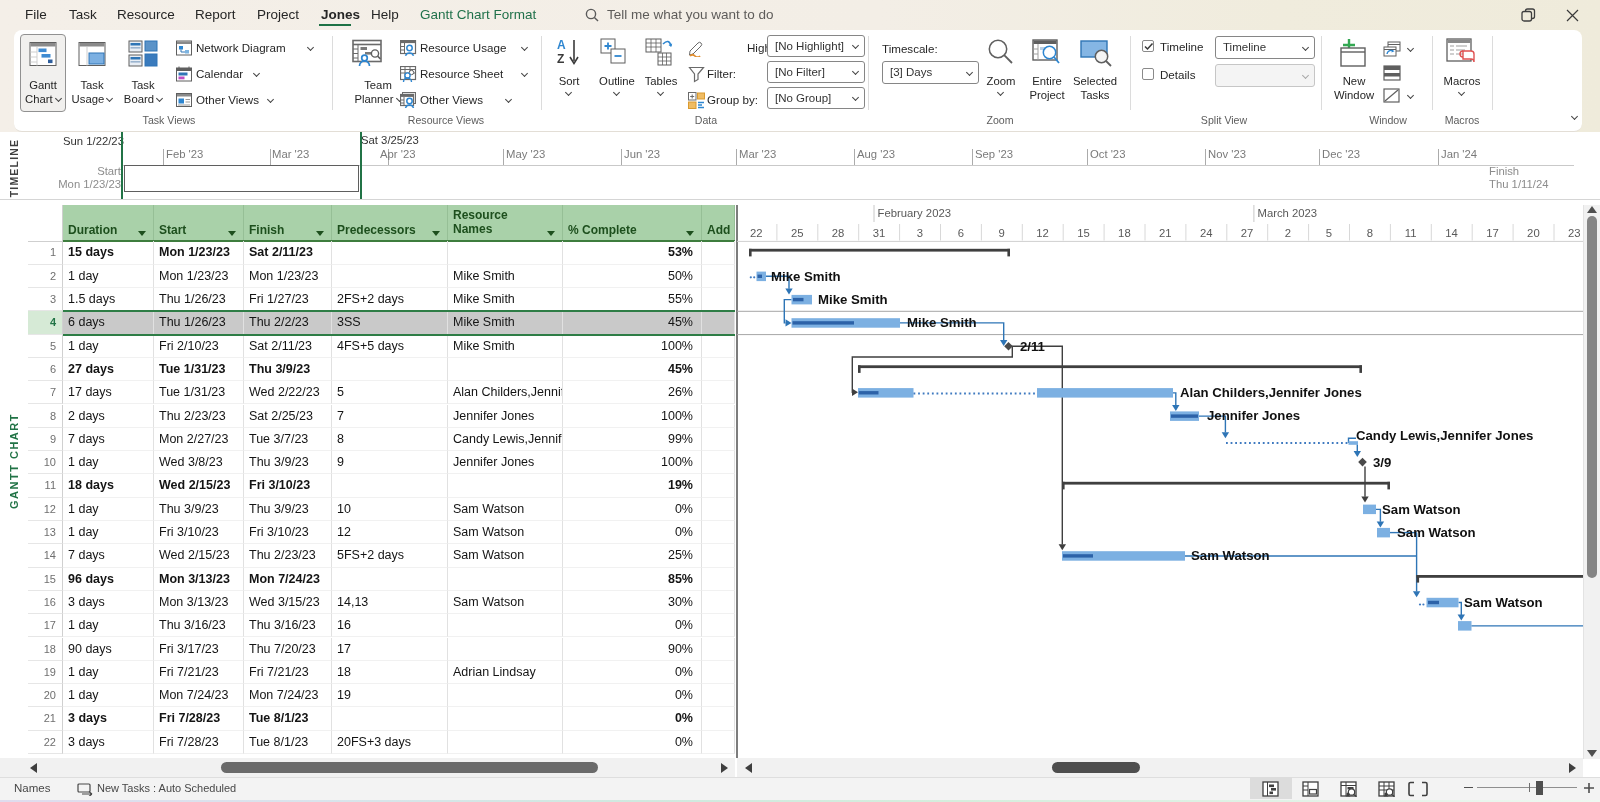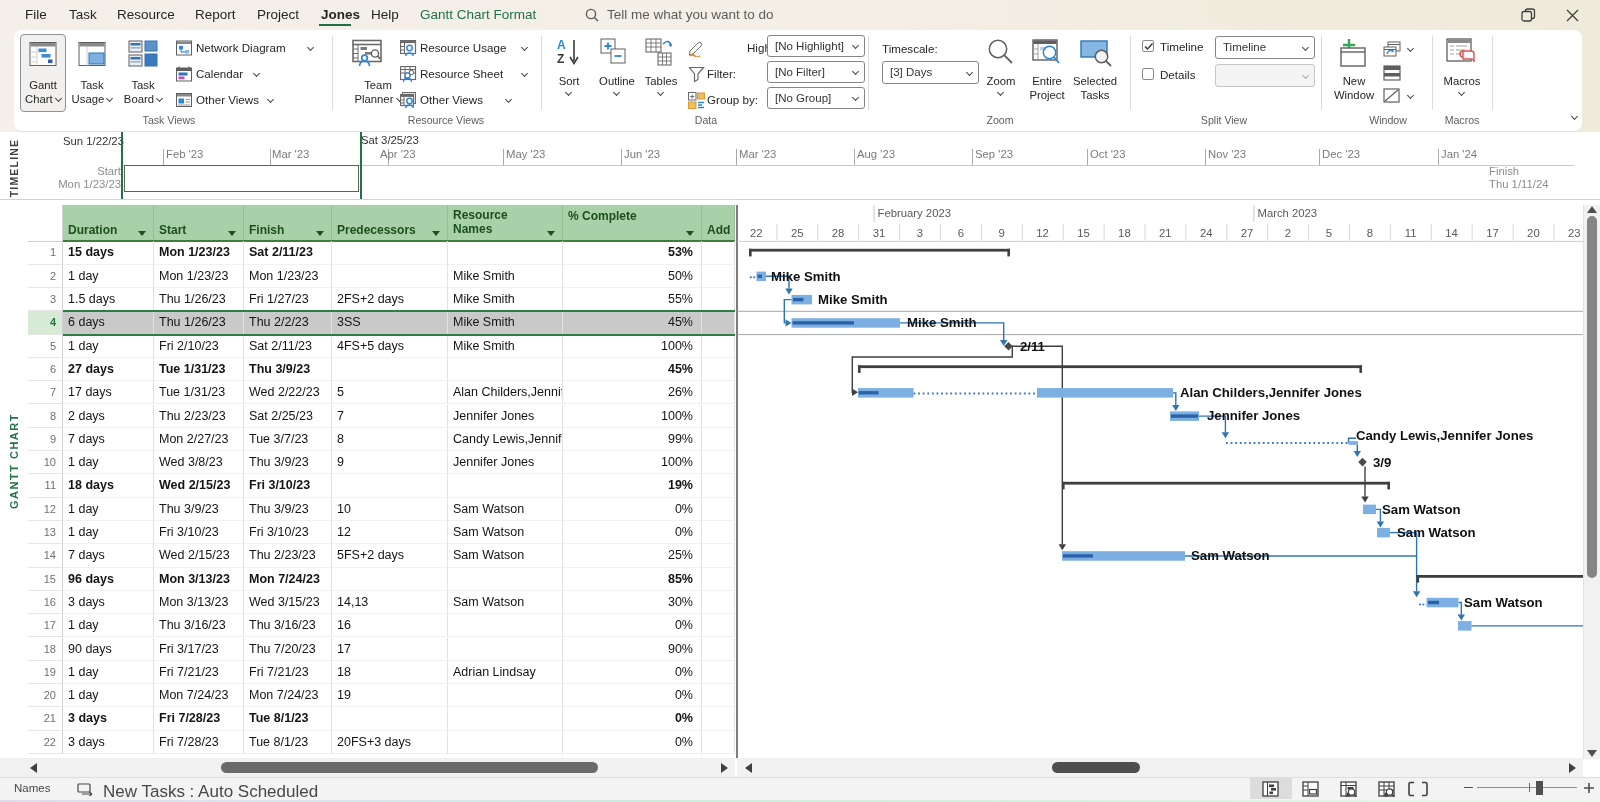--- a/index.html
+++ b/index.html
@@ -355,21 +355,21 @@
   <div class="abs" style="left:4px;top:415px;width:20px;height:92px;display:flex;align-items:center;justify-content:center">
         <span style="transform:rotate(-90deg);font-size:11px;font-weight:bold;color:#217346;letter-spacing:1.5px;white-space:nowrap">GANTT CHART</span>
       </div>
   <div class="abs" style="left:28px;top:205px;width:35px;height:37px;border-right:1px solid #cfcfcf;border-bottom:1px solid #cfcfcf;background:#fff"></div>
   <div class="abs" style="left:63px;top:205px;width:672px;height:37px;background:#a9d1a9;white-space:nowrap;font-size:0">
     <div class="hcell" style="width:91px;height:37px;padding-top:18px;line-height:14px">Duration<span style="position:absolute;right:7px;bottom:6px;width:0;height:0;border-left:4.2px solid transparent;border-right:4.2px solid transparent;border-top:5.2px solid #1d4f1d"></span></div>
     <div class="hcell" style="width:90px;height:37px;padding-top:18px;line-height:14px">Start<span style="position:absolute;right:7px;bottom:6px;width:0;height:0;border-left:4.2px solid transparent;border-right:4.2px solid transparent;border-top:5.2px solid #1d4f1d"></span></div>
     <div class="hcell" style="width:88px;height:37px;padding-top:18px;line-height:14px">Finish<span style="position:absolute;right:7px;bottom:6px;width:0;height:0;border-left:4.2px solid transparent;border-right:4.2px solid transparent;border-top:5.2px solid #1d4f1d"></span></div>
     <div class="hcell" style="width:116px;height:37px;padding-top:18px;line-height:14px">Predecessors<span style="position:absolute;right:7px;bottom:6px;width:0;height:0;border-left:4.2px solid transparent;border-right:4.2px solid transparent;border-top:5.2px solid #1d4f1d"></span></div>
     <div class="hcell" style="width:115px;height:37px;padding-top:3px;line-height:14px">Resource<br>Names<span style="position:absolute;right:7px;bottom:6px;width:0;height:0;border-left:4.2px solid transparent;border-right:4.2px solid transparent;border-top:5.2px solid #1d4f1d"></span></div>
-    <div class="hcell" style="width:139px;height:37px;padding-top:4px;line-height:14px">% Complete<span style="position:absolute;right:7px;bottom:6px;width:0;height:0;border-left:4.2px solid transparent;border-right:4.2px solid transparent;border-top:5.2px solid #1d4f1d"></span></div>
+    <div class="hcell" style="width:139px;height:37px;padding-top:18px;line-height:14px">% Complete<span style="position:absolute;right:7px;bottom:6px;width:0;height:0;border-left:4.2px solid transparent;border-right:4.2px solid transparent;border-top:5.2px solid #1d4f1d"></span></div>
     <div class="hcell" style="width:33px;height:37px;padding-top:18px;line-height:14px">Add N</div>
   </div>
   <div class="abs" style="left:63px;top:240px;width:672px;height:2px;background:#3e7d3e"></div>
   <div class="rownum" style="top:241.4px;height:23.3px;line-height:23.3px;">1</div>
   <div class="trow bold" style="top:241.4px;height:23.3px;line-height:23.3px"><div class="tcell" style="width:91px;">15 days</div><div class="tcell" style="width:90px;">Mon 1/23/23</div><div class="tcell" style="width:88px;">Sat 2/11/23</div><div class="tcell" style="width:116px;"></div><div class="tcell" style="width:115px;"></div><div class="tcell" style="width:139px;text-align:right;padding-right:8px;padding-left:0;">53%</div><div class="tcell" style="width:33px;"></div></div>
   <div class="rownum" style="top:264.7px;height:23.3px;line-height:23.3px;">2</div>
   <div class="trow" style="top:264.7px;height:23.3px;line-height:23.3px"><div class="tcell" style="width:91px;">1 day</div><div class="tcell" style="width:90px;">Mon 1/23/23</div><div class="tcell" style="width:88px;">Mon 1/23/23</div><div class="tcell" style="width:116px;"></div><div class="tcell" style="width:115px;">Mike Smith</div><div class="tcell" style="width:139px;text-align:right;padding-right:8px;padding-left:0;">50%</div><div class="tcell" style="width:33px;"></div></div>
   <div class="rownum" style="top:288.0px;height:23.3px;line-height:23.3px;">3</div>
   <div class="trow" style="top:288.0px;height:23.3px;line-height:23.3px"><div class="tcell" style="width:91px;">1.5 days</div><div class="tcell" style="width:90px;">Thu 1/26/23</div><div class="tcell" style="width:88px;">Fri 1/27/23</div><div class="tcell" style="width:116px;">2FS+2 days</div><div class="tcell" style="width:115px;">Mike Smith</div><div class="tcell" style="width:139px;text-align:right;padding-right:8px;padding-left:0;">55%</div><div class="tcell" style="width:33px;"></div></div>
   <div class="rownum" style="top:311.3px;height:23.3px;line-height:23.3px;background:#d6ead6;color:#217346;font-weight:bold;">4</div>
@@ -558,21 +558,21 @@
   <div class="abs" style="left:745px;top:763px;width:0;height:0;border-top:5px solid transparent;border-bottom:5px solid transparent;border-right:7px solid #3f3f3f"></div>
   <div class="abs" style="left:1052px;top:762px;width:88px;height:11px;background:#4e4e4e;border-radius:5.5px"></div>
   <div class="abs" style="left:1569px;top:763px;width:0;height:0;border-top:5px solid transparent;border-bottom:5px solid transparent;border-left:7px solid #3f3f3f"></div>
 
   <div class="abs" style="left:0;top:777px;width:1600px;height:23px;background:#f3f3f3;border-top:1px solid #dedede"></div>
   <span class="abs" style="left:14px;top:782px;font-size:11.5px;color:#484848">Names</span>
   <svg class="abs" style="left:77px;top:783px" width="18" height="13" viewBox="0 0 18 13">
     <rect x="1" y="1" width="12" height="8" rx="1" fill="none" stroke="#484848" stroke-width="1.2"></rect>
     <path d="M5 11 H15 M15 11 l-3 -2.4 M15 11 l-3 2.4" stroke="#484848" stroke-width="1.2" fill="none"></path>
   </svg>
-  <span class="abs" style="left:103px;top:782px;font-size:17px;color:#484848">New Tasks : Auto Scheduled</span>
+  <span class="abs" style="left:97px;top:782px;font-size:11px;color:#484848">New Tasks : Auto Scheduled</span>
   <div class="abs" style="left:1250px;top:777px;width:42px;height:22px;background:#dcdcdc"></div>
   <svg class="abs" style="left:1262px;top:781px" width="17" height="16" viewBox="0 0 17 16">
     <rect x="1" y="1" width="15" height="14" fill="#fff" stroke="#3f3f3f" stroke-width="1.3"></rect>
     <line x1="5.5" y1="1" x2="5.5" y2="15" stroke="#3f3f3f"></line>
     <rect x="7" y="3.5" width="5" height="2.6" fill="#3f3f3f"></rect>
         <rect x="9" y="7" width="5" height="2.6" fill="#3f3f3f"></rect>
         <rect x="7.5" y="10.5" width="3.5" height="2.6" fill="#3f3f3f"></rect>
   </svg>
   <svg class="abs" style="left:1302px;top:781px" width="17" height="16" viewBox="0 0 17 16">
     <rect x="1" y="1" width="15" height="14" fill="#fff" stroke="#3f3f3f" stroke-width="1.3"></rect>

